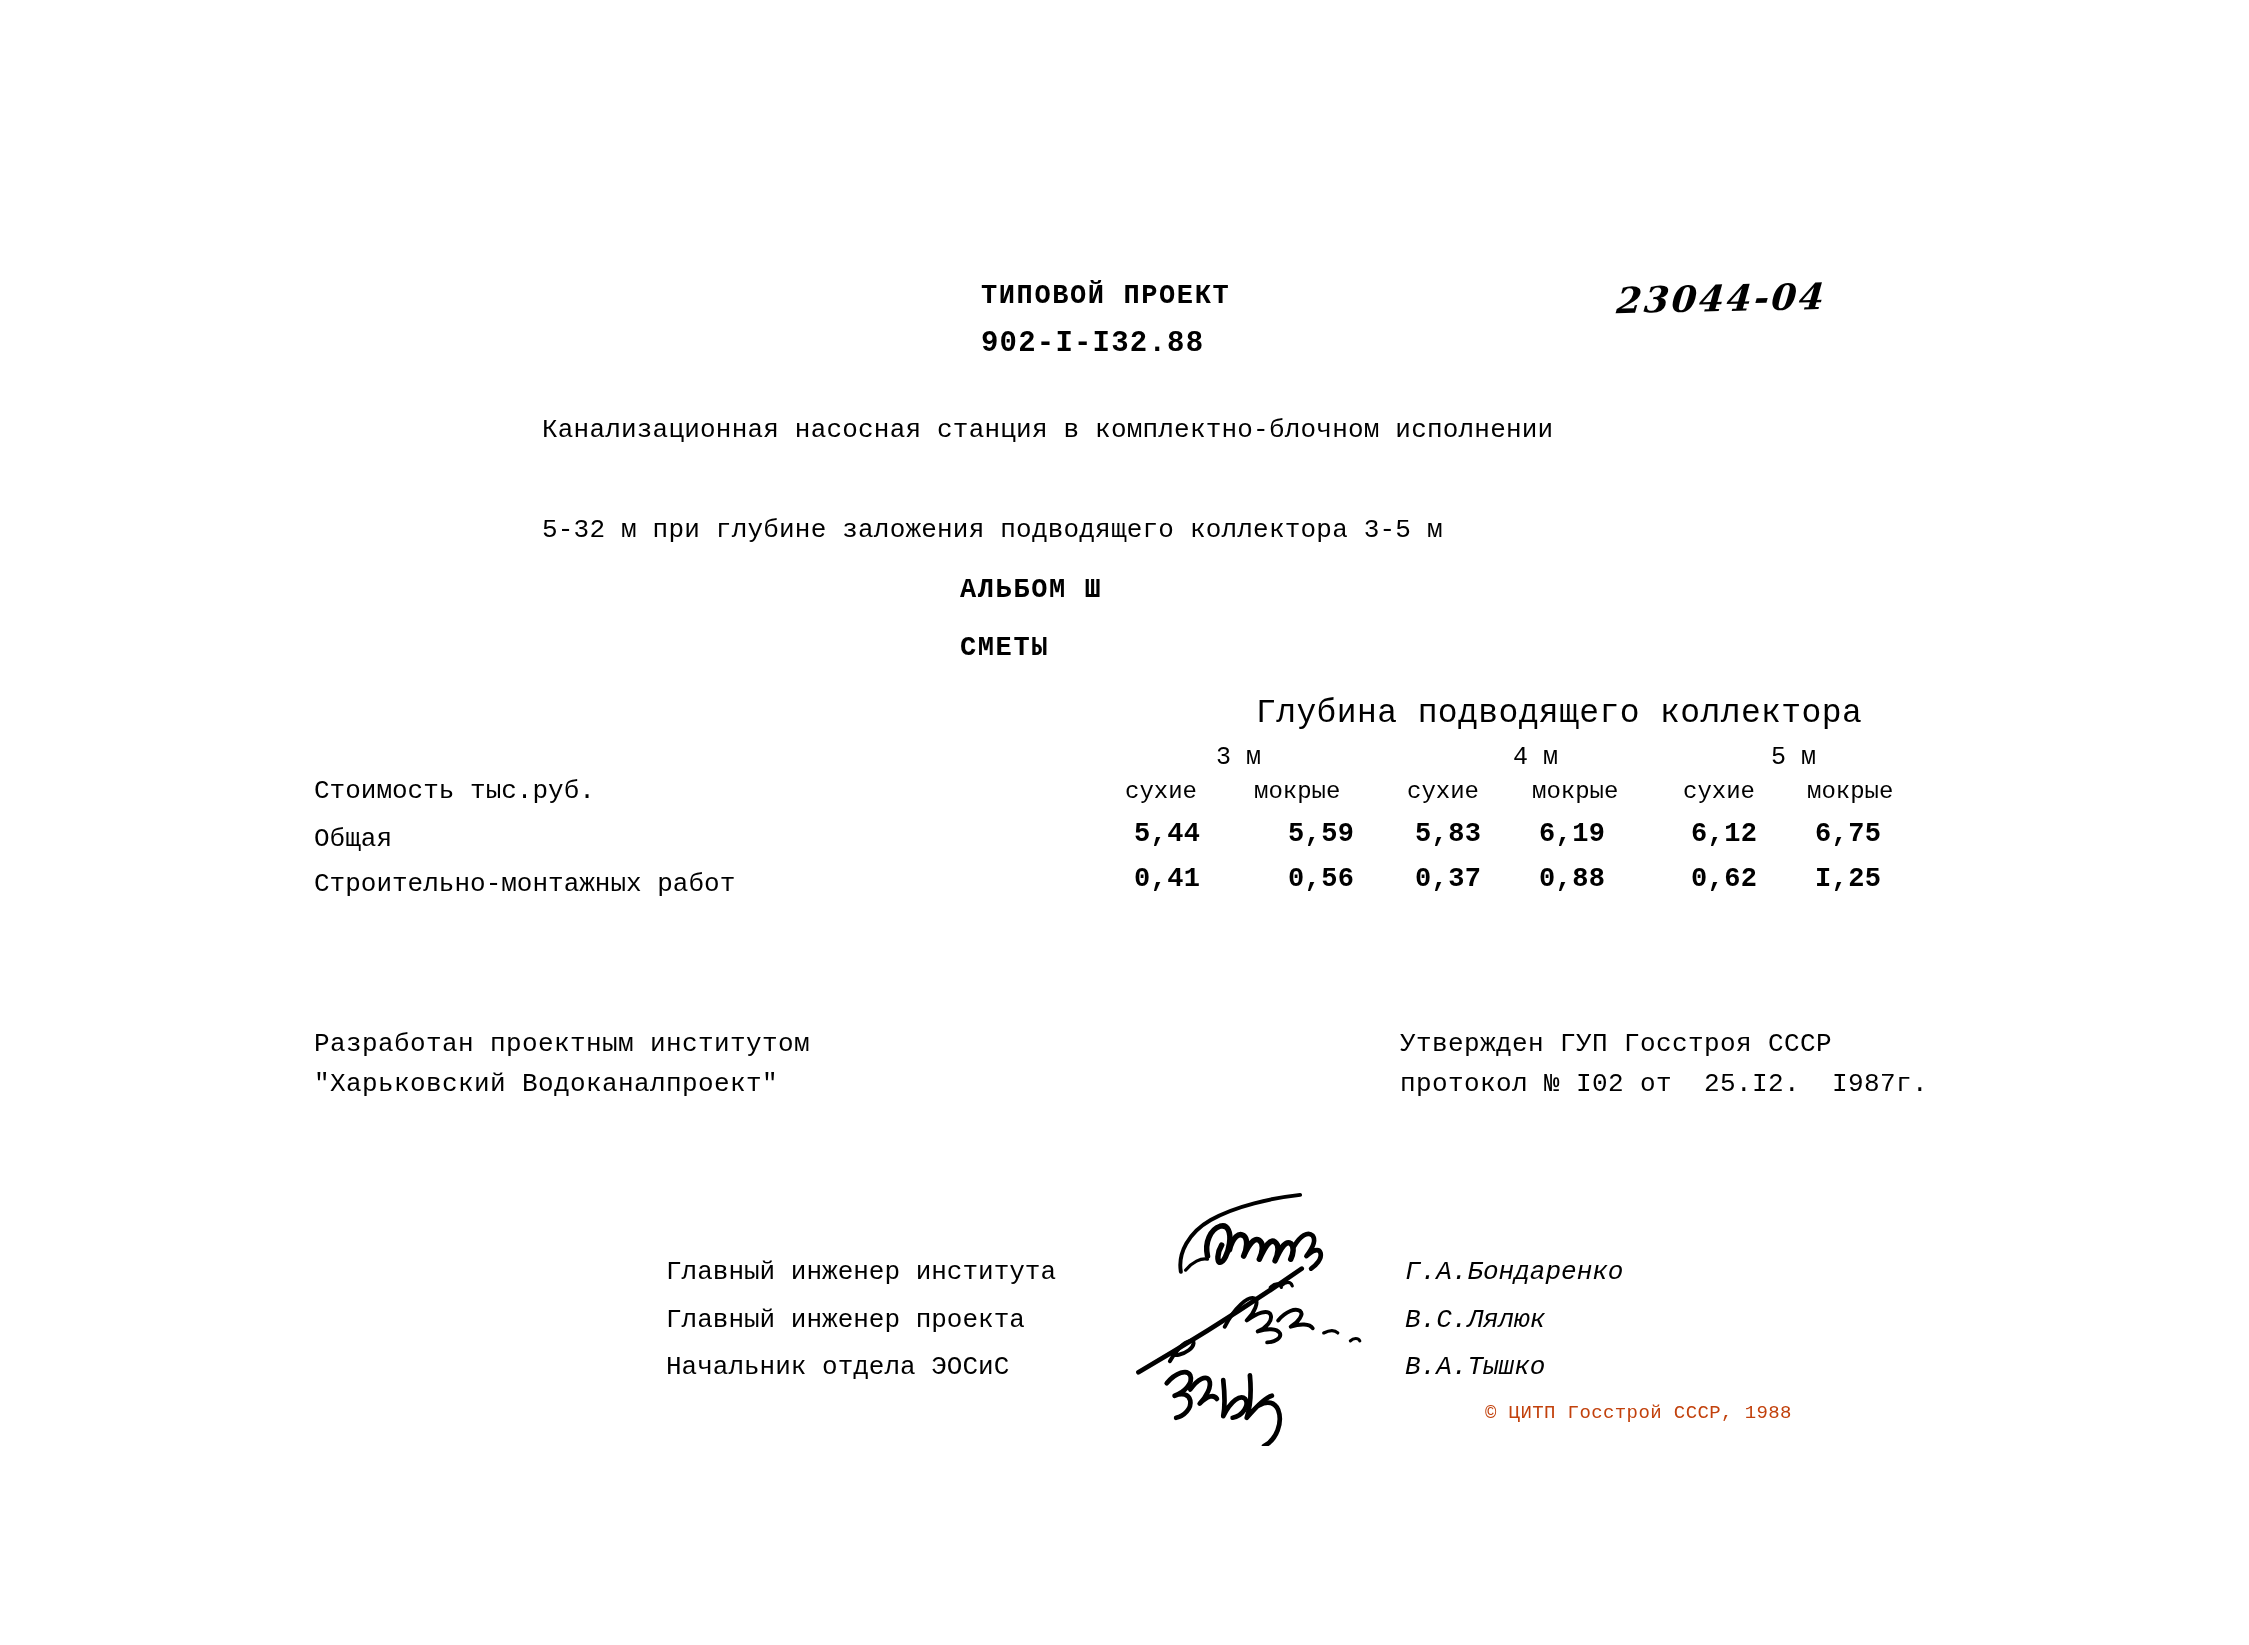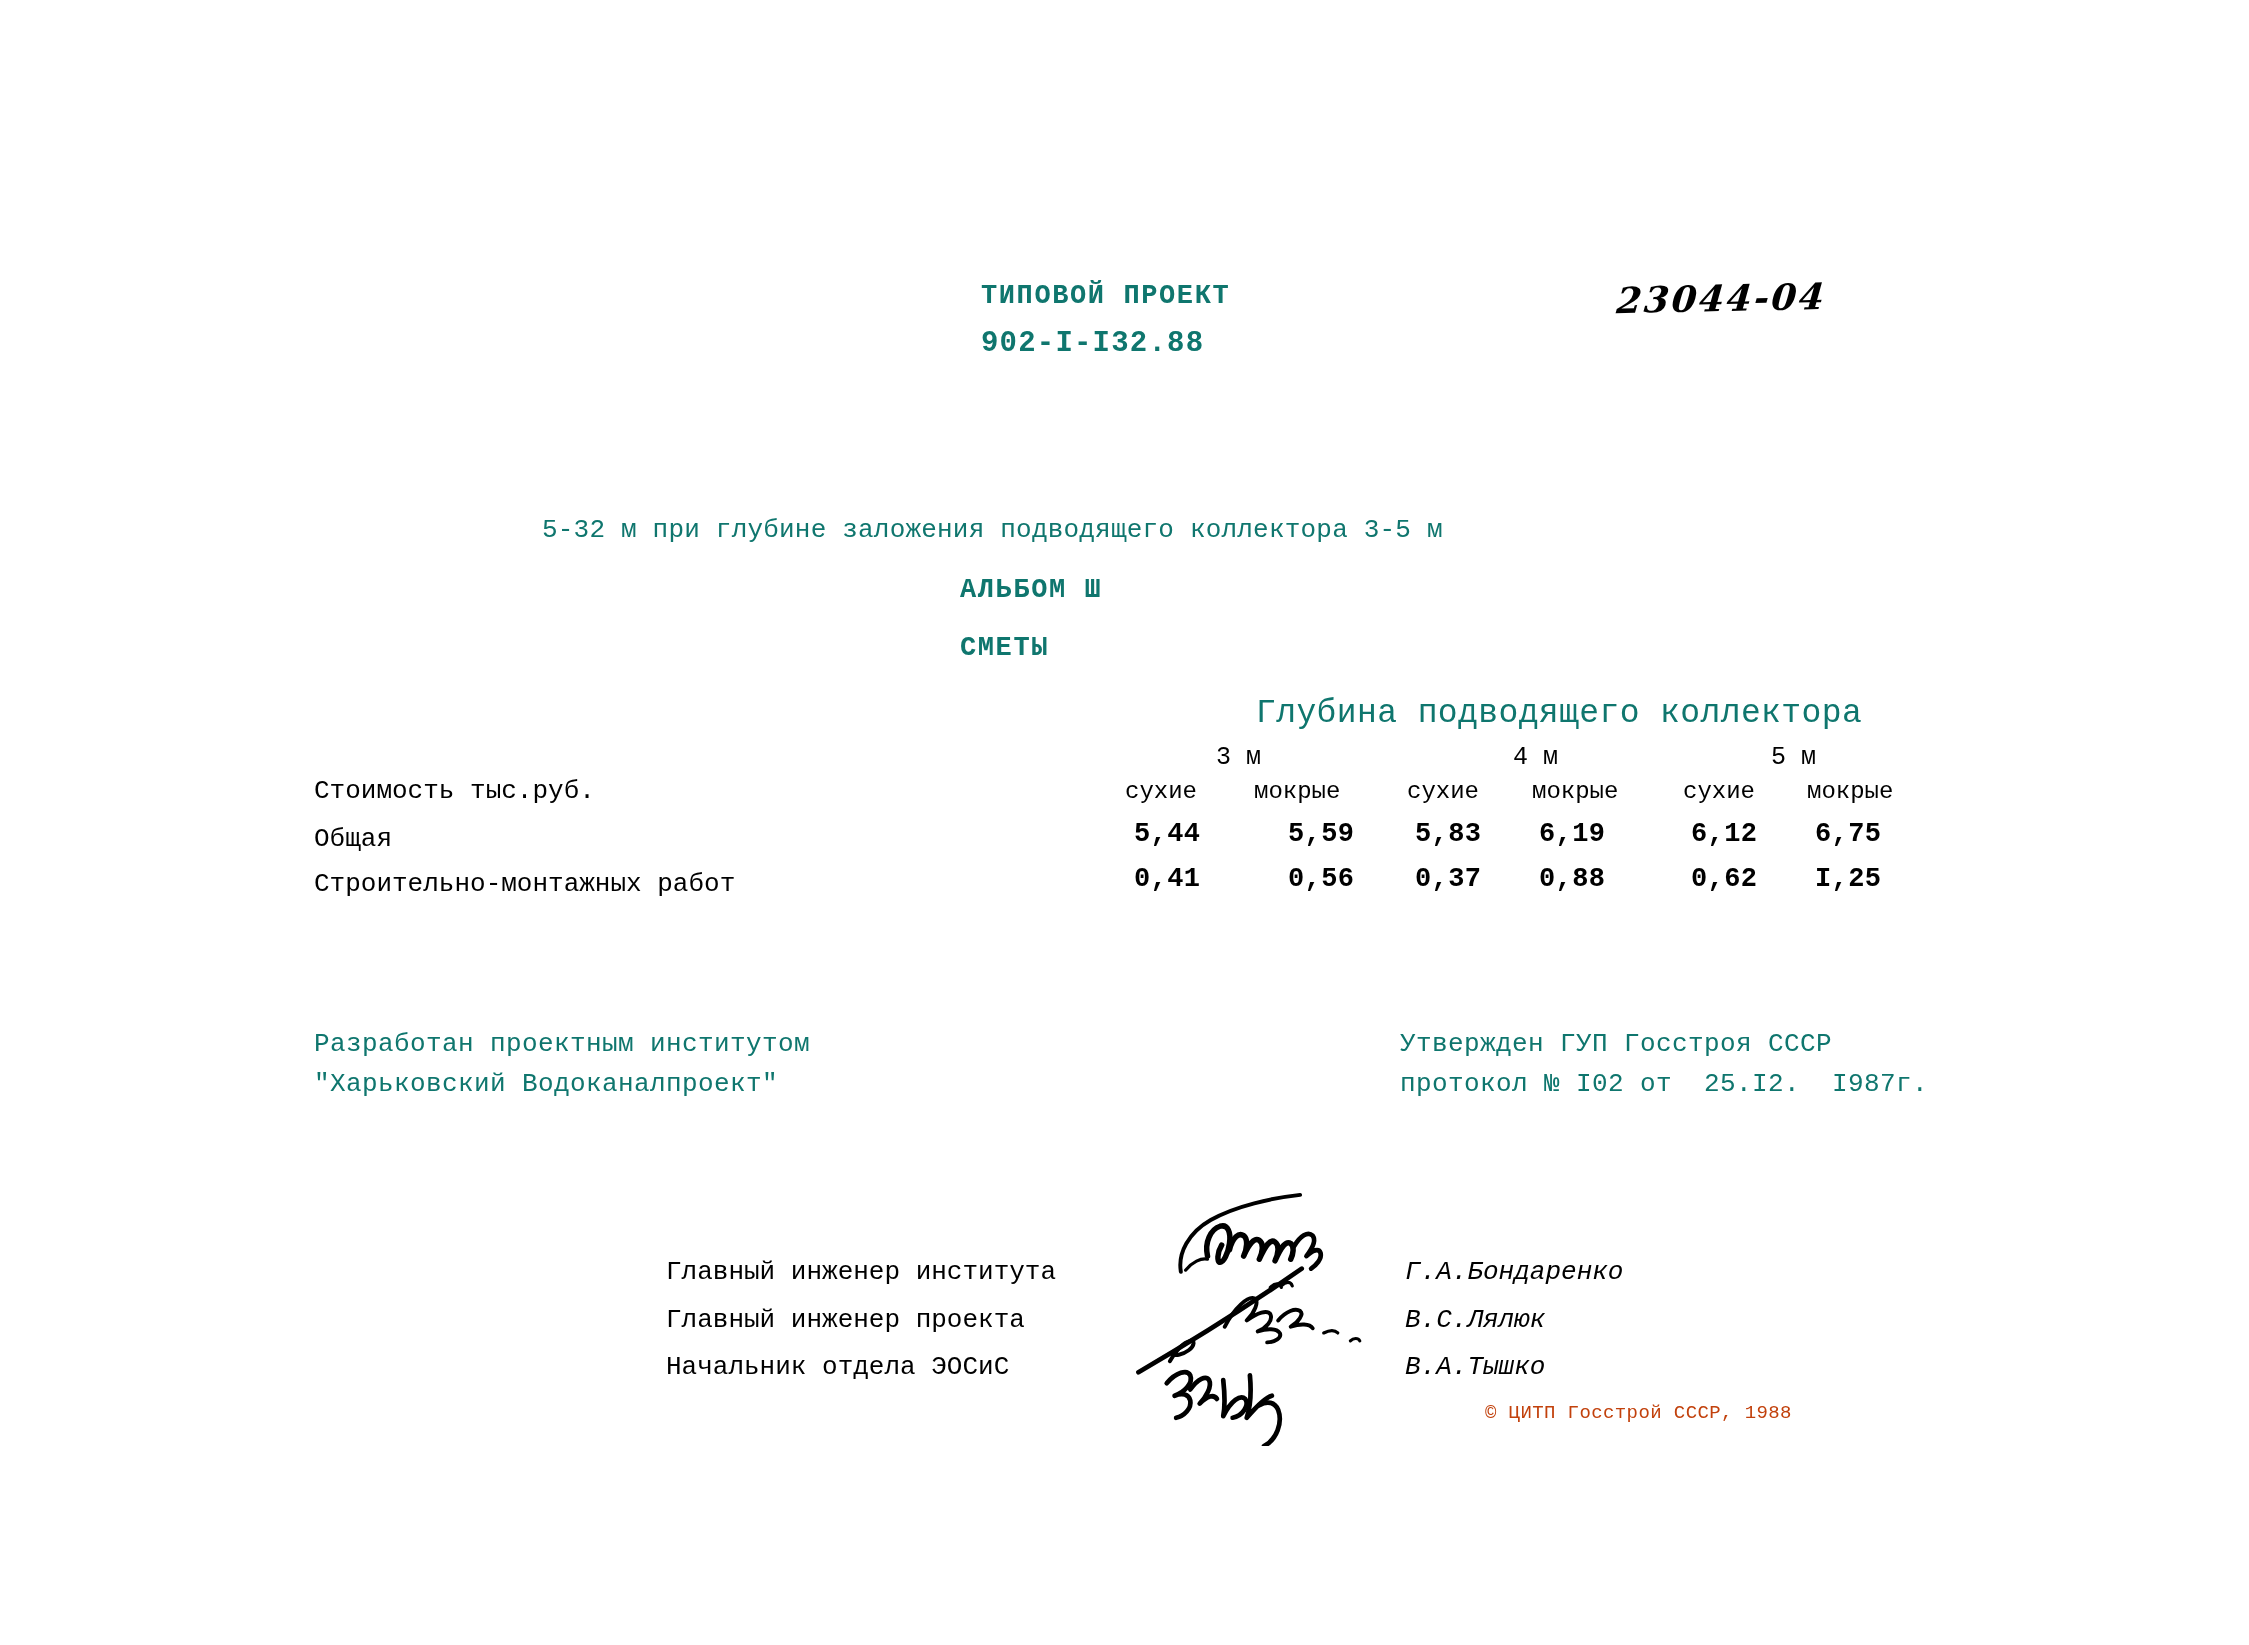--- a/index.html
+++ b/index.html
@@ -22,21 +22,21 @@
     inset: 0;
     background: #ffffff;
   }
 
   
   .t {
     position: absolute;
     white-space: pre;
     font-family: "Liberation Mono", "DejaVu Sans Mono", monospace;
     letter-spacing: 0.4px;
-    color: #0f766e;
+    color: #000000;
   }
 
   
   .doc-kind {
     left: 981px;
     top: 281px;
     font-size: 27px;
     letter-spacing: 1.6px;
     font-weight: 700;
   }
@@ -198,20 +198,21 @@
 <body>
 
 <div class="page">
 
   <div class="t doc-kind">ТИПОВОЙ ПРОЕКТ</div>
 
   <div class="t doc-code">902-I-I32.88</div>
 
   <div class="hand-number">23044-04</div>
 
+  <div class="t descr-line descr-1">Канализационная насосная станция в комплектно-блочном исполнении</div>
   <div class="t descr-line descr-3">5-32 м при глубине заложения подводящего коллектора 3-5 м</div>
 
   <div class="t album">АЛЬБОМ Ш</div>
   <div class="t smety">СМЕТЫ</div>
 
   <div class="t tbl-title">Глубина подводящего коллектора</div>
 
   <div class="depth-label depth-3">3 м</div>
   <div class="depth-label depth-4">4 м</div>
   <div class="depth-label depth-5">5 м</div>

